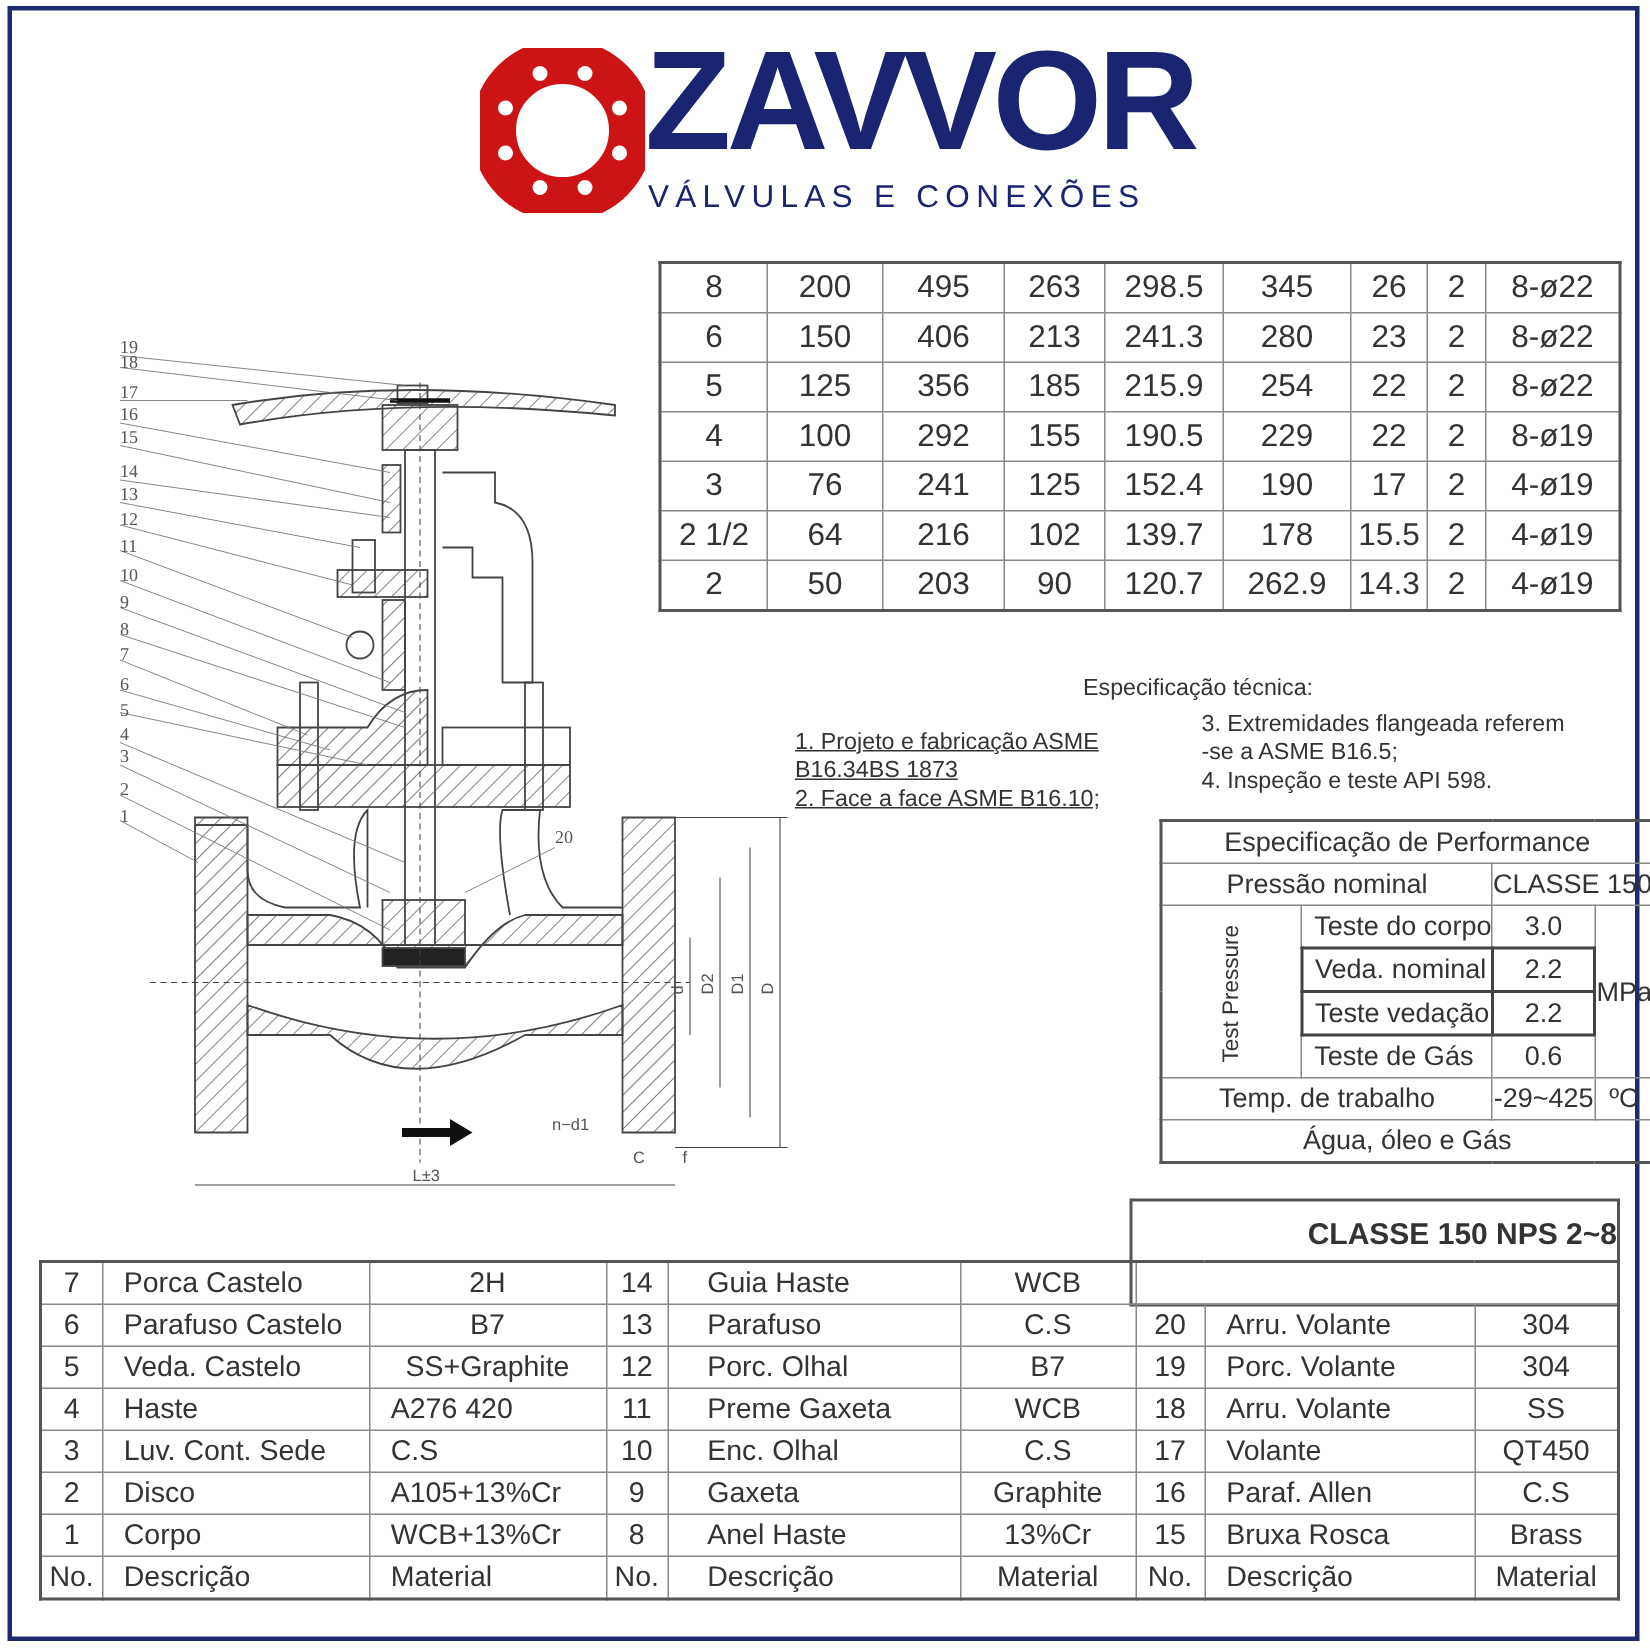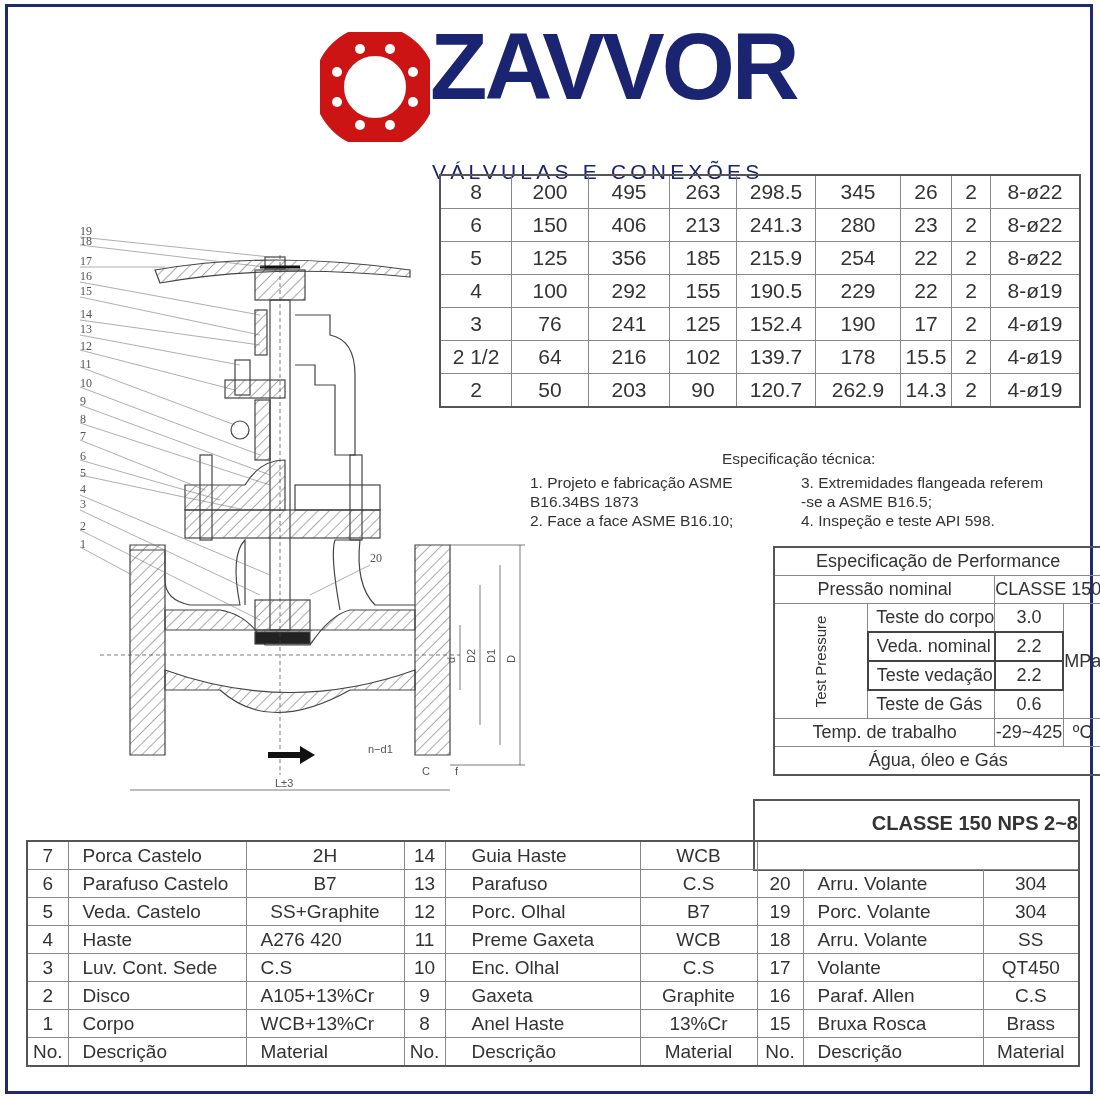--- a/index.html
+++ b/index.html
@@ -1,29 +1,29 @@
 <!DOCTYPE html>
 <html><head>
 <meta charset="utf-8">
 <style>
   html,body{margin:0;padding:0;background:#fff;}
   body{width:1100px;height:1100px;position:relative;overflow:hidden;font-family:"Liberation Sans",sans-serif;color:#333;}
   .frame{position:absolute;left:5px;top:4px;width:1088px;height:1090px;border:3px solid #1f2a6e;box-sizing:border-box;}
   
   .logo{position:absolute;left:320px;top:30px;width:470px;height:115px;}
   .logo-word{position:absolute;left:110px;top:-10px;font-family:"Liberation Sans",sans-serif;font-weight:bold;font-size:94px;letter-spacing:-3px;color:#1a2470;line-height:1;}
-  .logo-sub{position:absolute;left:112px;top:90px;font-size:21px;letter-spacing:4.2px;color:#1a2470;margin-top:40px;}
+  .logo-sub{position:absolute;left:112px;top:90px;font-size:21px;letter-spacing:4.2px;color:#1a2470;}
   
   table{border-collapse:collapse;position:absolute;}
   td{border:1px solid #888;padding:0;text-align:center;font-size:20px;color:#333;white-space:nowrap;}
   .dim{left:439px;top:174px;width:642px;border:2px solid #555;}
   .dim td{height:32px;font-size:21px;}
   .spec{position:absolute;left:530px;top:449px;width:560px;font-size:15.5px;color:#333;line-height:19px;}
   .spec-title{position:absolute;left:192px;top:0;}
-  .spec-col1{position:absolute;left:0;top:24px;}
+  .spec-col1{position:absolute;left:0;top:36px;text-decoration:underline;}
   .spec-col2{position:absolute;left:271px;top:24px;}
   .perf{left:754px;top:546px;width:326px;border:2px solid #555;margin-left:19px;}
   .perf td{height:27px;font-size:18px;}
   .perf .vert{width:30px;}
   .vert-text{display:inline-block;transform:rotate(-90deg);white-space:nowrap;font-size:15px;}
   .thick{border:2px solid #444 !important;}
   .title-box{position:absolute;left:753px;top:799px;width:327px;height:72px;border:2px solid #555;box-sizing:border-box;text-align:right;font-weight:bold;font-size:20px;line-height:27px;padding-top:9px;color:#333;}
   .parts{left:26px;top:840px;width:1054px;border:2px solid #555;}
   .parts td{height:27px;font-size:19px;}
   .parts td.l{text-align:left;padding-left:14px;}

